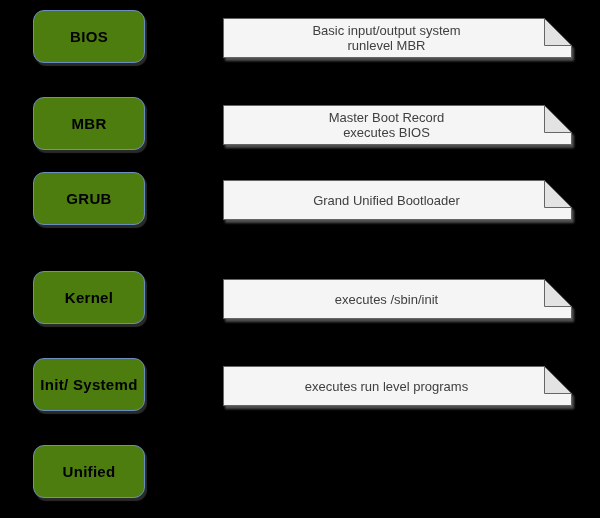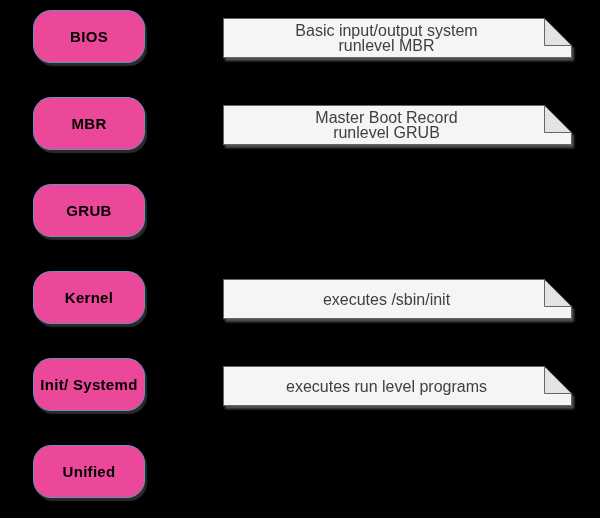--- a/index.html
+++ b/index.html
@@ -21,23 +21,23 @@
     width: 600px;
     height: 53px;
   }
   .stage {
     position: absolute;
     left: 33px;
     top: 0;
     width: 112px;
     height: 53px;
     box-sizing: border-box;
-    background: #ec4899;
+    background: #4d7c0f;
     border: 1px solid #6c8ebf;
-    border-radius: 18px;
+    border-radius: 11px;
     display: flex;
     align-items: center;
     justify-content: center;
     box-shadow: 2px 3px 1px rgba(150,150,150,0.28);
   }
   .stage-label {
     color: #000000;
     font-size: 15px;
     font-weight: bold;
     white-space: nowrap;
@@ -74,21 +74,21 @@
     left: 8px;
     right: 30px;
     top: 0;
     bottom: 0;
     display: flex;
     flex-direction: column;
     align-items: center;
     justify-content: center;
     text-align: center;
     color: #404040;
-    font-size: 16px;
+    font-size: 13px;
     line-height: 15px;
   }
   .note-line {
     white-space: nowrap;
   }
 </style>
 </head>
 <body>
 
 <div class="canvas">
@@ -113,28 +113,38 @@
     <div class="stage">
       <span class="stage-label">MBR</span>
     </div>
     <div class="note">
       <svg class="note-shape" viewBox="0 0 349 40" preserveAspectRatio="none">
         <polygon class="note-body" points="0.5,0.5 321.5,0.5 348.5,27.5 348.5,39.5 0.5,39.5"></polygon>
         <polygon class="note-fold" points="321.5,0.5 321.5,27.5 348.5,27.5"></polygon>
       </svg>
       <div class="note-text">
         <span class="note-line">Master Boot Record</span>
-        <span class="note-line">runlevel GRUB</span>
+        <span class="note-line">executes BIOS</span>
       </div>
     </div>
   </div>
 
-  <div class="row" style="top:184px">
+  <div class="row" style="top:172px">
     <div class="stage">
       <span class="stage-label">GRUB</span>
+    </div>
+    <div class="note">
+      <svg class="note-shape" viewBox="0 0 349 40" preserveAspectRatio="none">
+        <polygon class="note-body" points="0.5,0.5 321.5,0.5 348.5,27.5 348.5,39.5 0.5,39.5"></polygon>
+        <polygon class="note-fold" points="321.5,0.5 321.5,27.5 348.5,27.5"></polygon>
+      </svg>
+      <div class="note-text">
+        <span class="note-line">Grand Unified Bootloader</span>
+        <span class="note-line"></span>
+      </div>
     </div>
   </div>
 
   <div class="row" style="top:271px">
     <div class="stage">
       <span class="stage-label">Kernel</span>
     </div>
     <div class="note">
       <svg class="note-shape" viewBox="0 0 349 40" preserveAspectRatio="none">
         <polygon class="note-body" points="0.5,0.5 321.5,0.5 348.5,27.5 348.5,39.5 0.5,39.5"></polygon>

